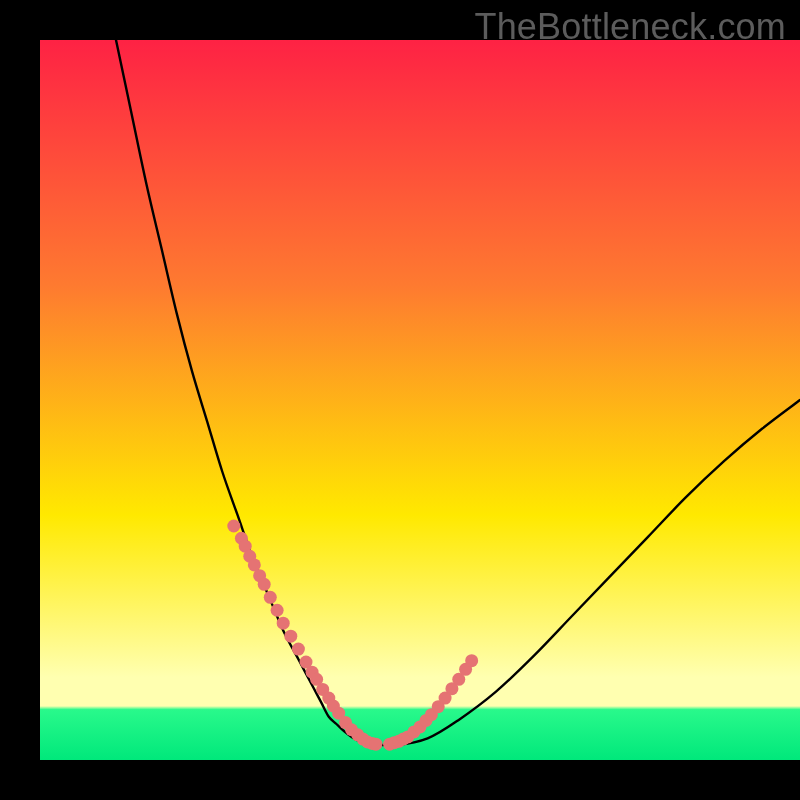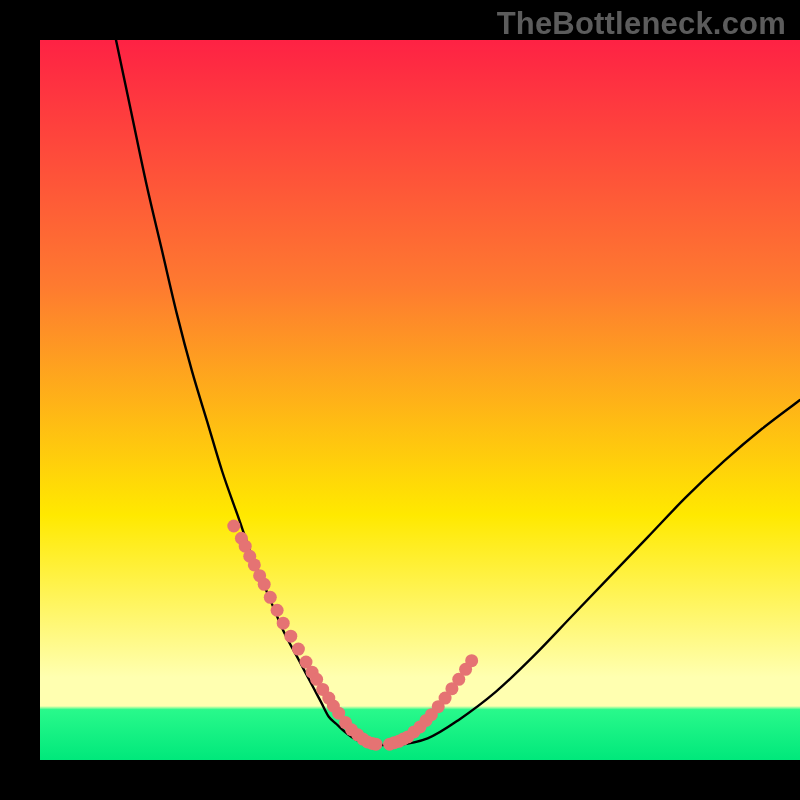--- a/index.html
+++ b/index.html
@@ -15,22 +15,22 @@
     position: relative;
     width: 800px;
     height: 800px;
     background: #000;
   }
   .watermark {
     position: absolute;
     top: 6px;
     right: 14px;
     color: #5c5c5c;
-    font-size: 31px;
-    font-weight: 700;
+    font-size: 36px;
+    font-weight: 400;
     letter-spacing: 0.2px;
     z-index: 10;
   }
   .plot {
     position: absolute;
   }
 </style>
 </head>
 <body>
 

